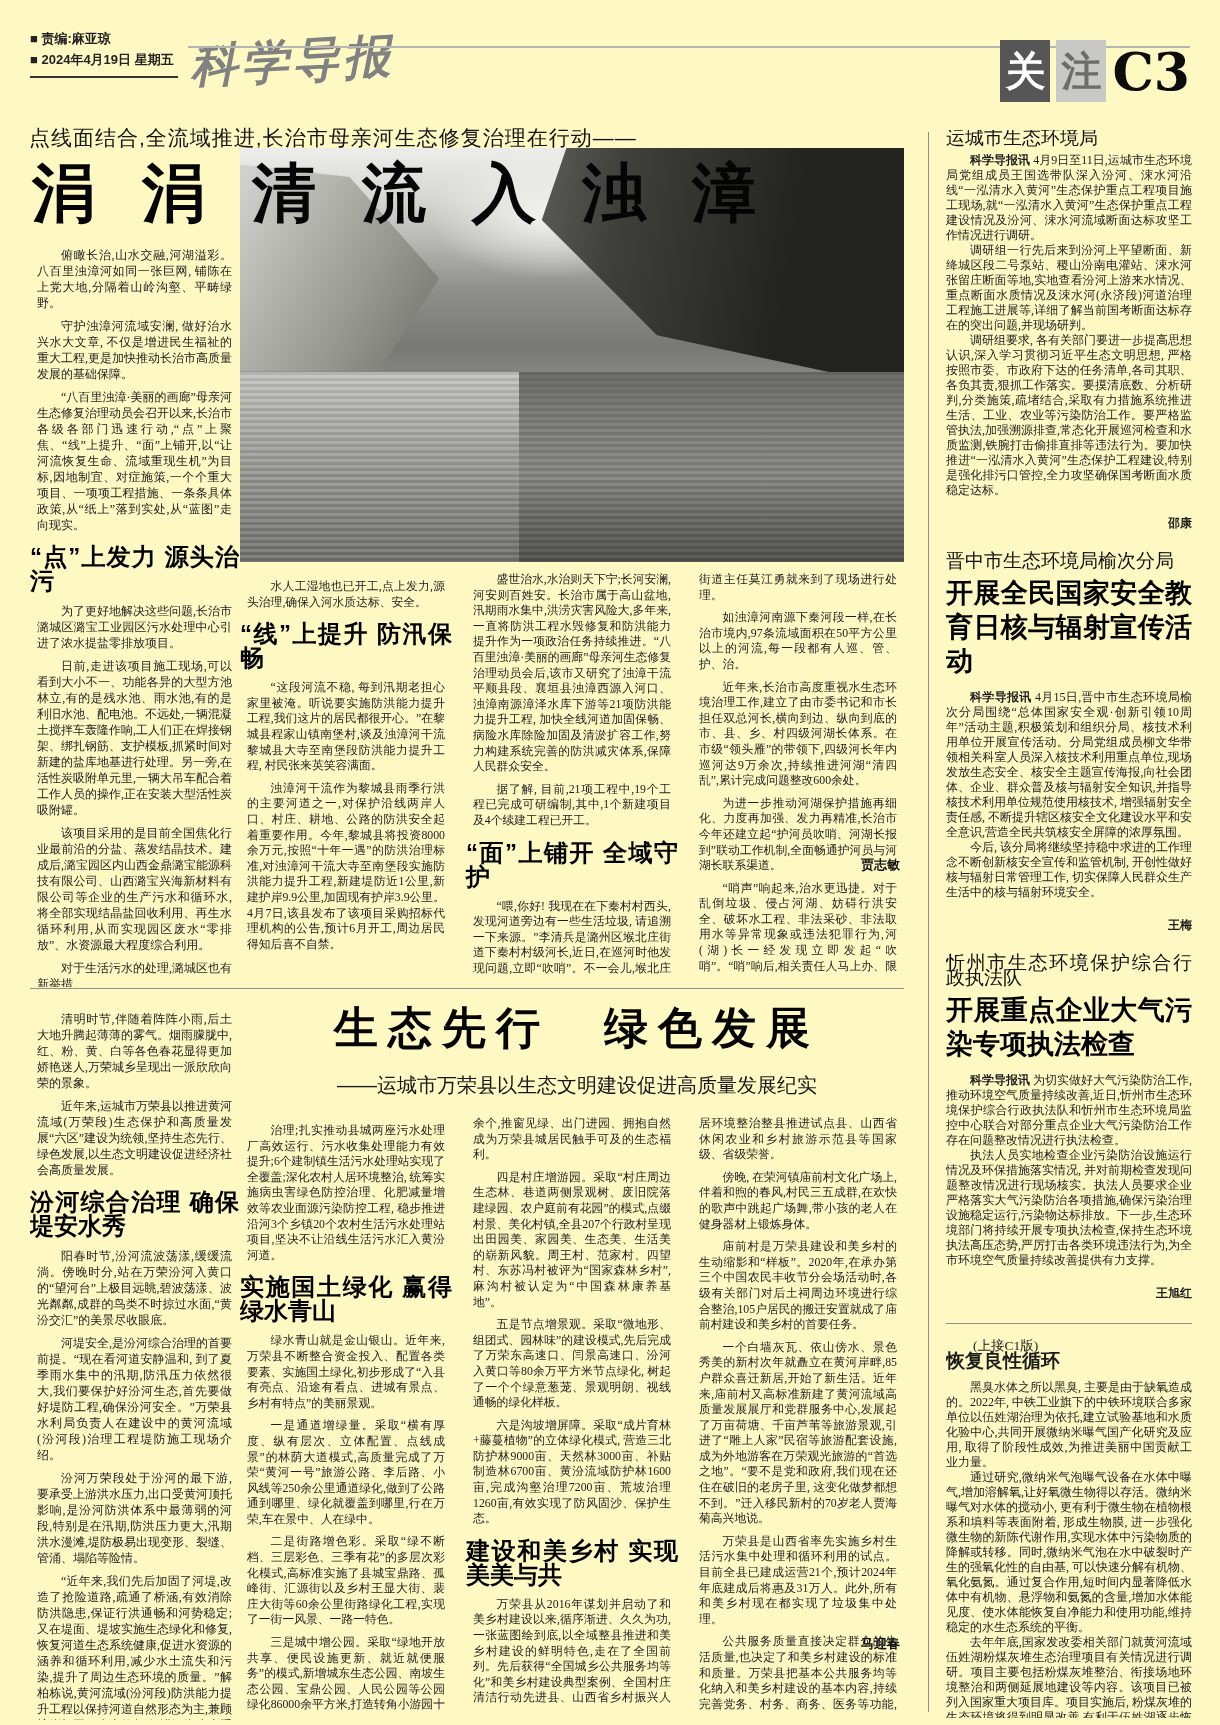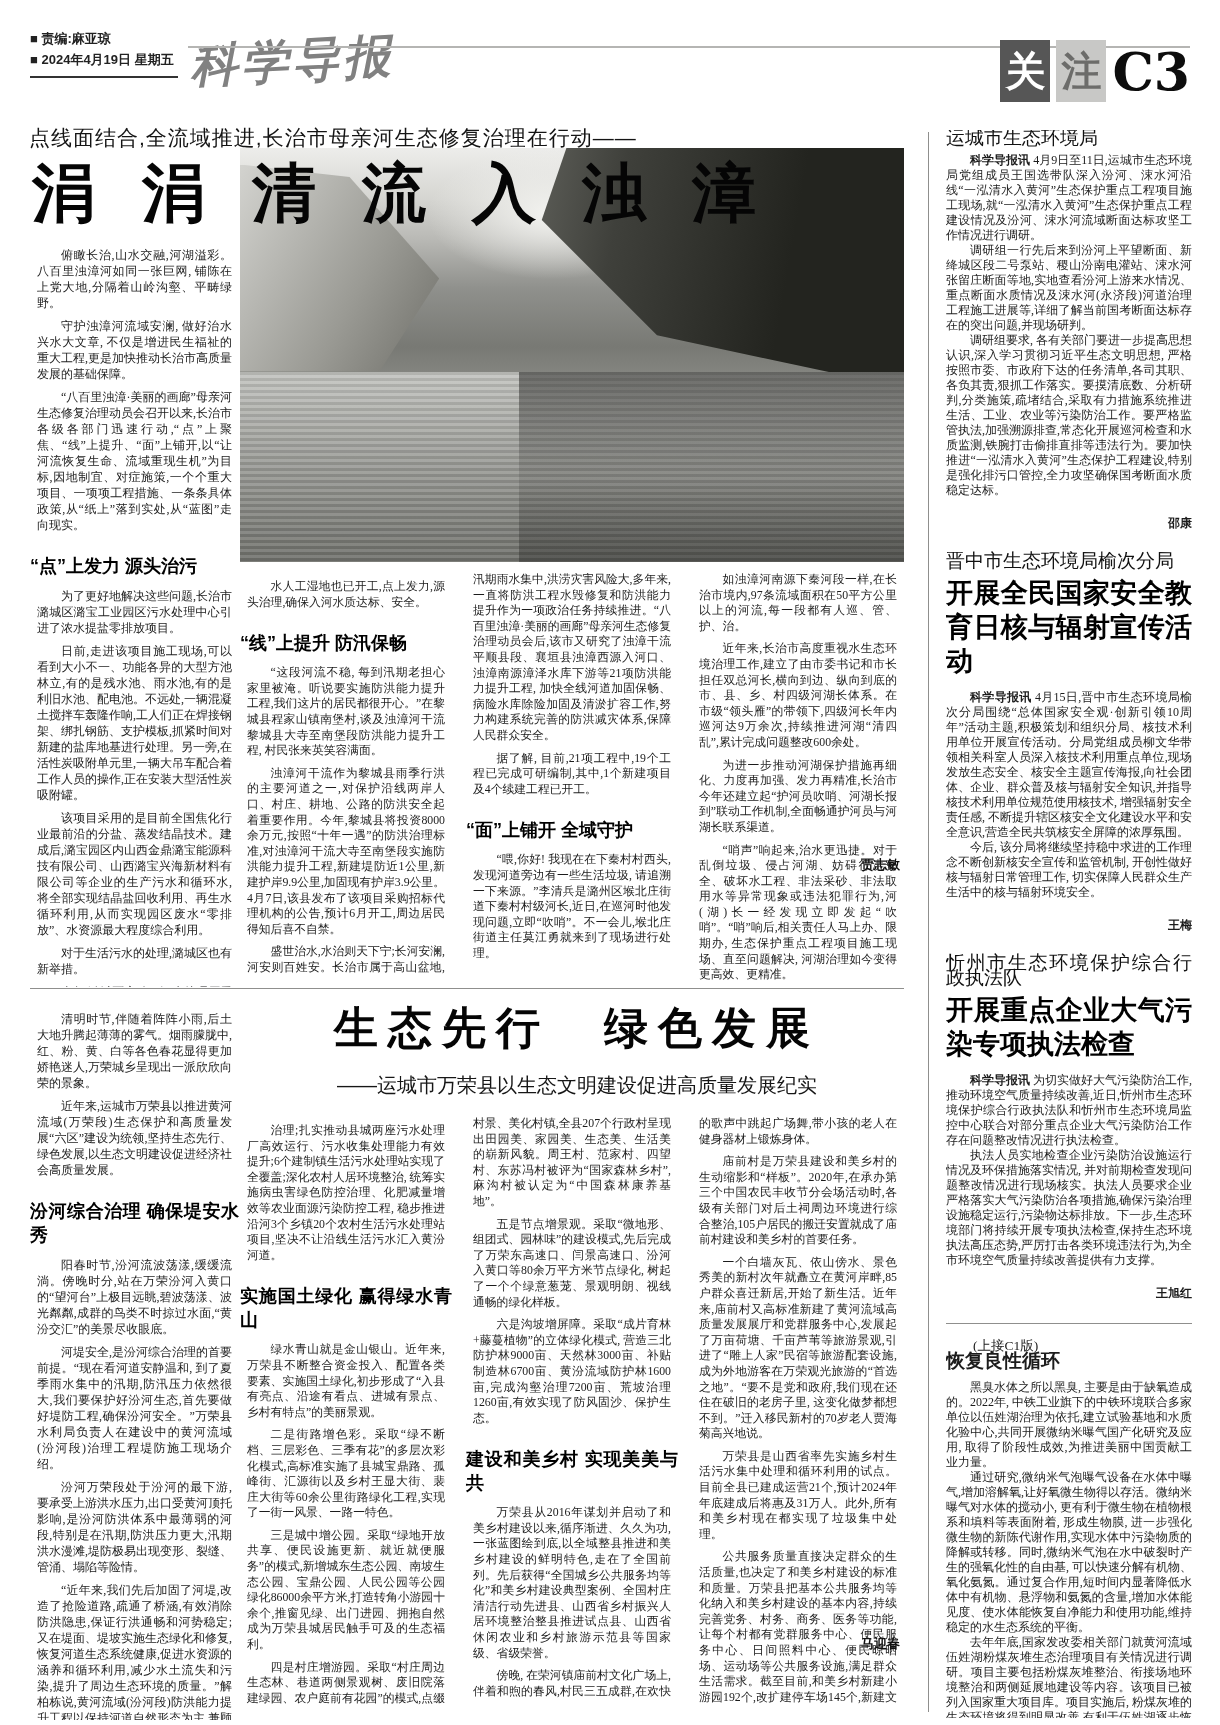--- a/index.html
+++ b/index.html
@@ -1,16 +1,16 @@
 <!DOCTYPE html>
 <html><head>
 <meta charset="utf-8">
 <style>
   html,body{margin:0;padding:0;background:#e9e9e7;}
-  .page{position:relative;width:1220px;height:1725px;margin:0 auto;background:#ffffff;color:#1c1c1c;
+  .page{position:relative;width:1220px;height:1725px;margin:0 auto;background:#fef9c3;color:#1c1c1c;
         font-family:"Liberation Serif","DejaVu Serif",serif;overflow:hidden;}
   
   .hdr-left{position:absolute;left:30px;top:28px;font-family:"Liberation Sans","DejaVu Sans",sans-serif;
             font-size:13px;font-weight:bold;color:#222;line-height:21px;}
   .hdr-rule-small{position:absolute;left:30px;top:76px;width:148px;height:2px;background:#333;}
   .masthead{position:absolute;left:190px;top:30px;font-family:"DejaVu Serif",serif;font-size:47px;
             font-weight:bold;font-style:italic;color:#818181;letter-spacing:4px;transform:rotate(-3deg);}
   .hdr-topline{position:absolute;left:188px;top:46px;width:1002px;height:2px;background:#b5b5b3;}
   .badge-wrap{position:absolute;right:30px;top:40px;display:flex;align-items:flex-end;gap:6px;}
   .badge{width:50px;height:62px;display:flex;align-items:center;justify-content:center;
@@ -36,22 +36,22 @@
   .water{position:absolute;left:0;bottom:0;width:100%;height:46%;
          background:repeating-linear-gradient(180deg,rgba(0,0,0,.08) 0 3px,rgba(255,255,255,.10) 3px 6px),
                     linear-gradient(180deg,#c2c3bf,#6f706b);}
   .refl{position:absolute;right:0;bottom:0;width:58%;height:46%;
         background:linear-gradient(180deg,rgba(35,35,33,.55),rgba(35,35,33,.15) 55%,rgba(35,35,33,.4));}
   .colbox{position:absolute;overflow:hidden;text-align:justify;}
   .colbox p{margin:7px;text-indent:2em;}
   .main-left{left:30px;top:240px;width:209px;height:747px;font-size:12px;line-height:16px;}
   .main-flow{left:240px;top:572px;width:664px;height:414px;font-size:11.8px;line-height:15.6px;
              column-count:3;column-gap:14px;}
-  .subhead{font-family:"Liberation Sans","DejaVu Sans",sans-serif;font-weight:bold;font-size:18px;
-           line-height:24px;margin:21px 0 10px;text-indent:0;color:#000;break-inside:avoid;}
+  .subhead{font-family:"Liberation Sans","DejaVu Sans",sans-serif;font-weight:bold;font-size:24px;
+           line-height:24px;margin:12px 0 10px;text-indent:0;color:#000;break-inside:avoid;}
   .byline-abs{position:absolute;font-weight:bold;font-size:13px;text-align:right;color:#111;}
   .hr-main{position:absolute;left:30px;top:988px;width:874px;height:1px;background:#8f8f8d;}
   
   .feat-head{position:absolute;left:250px;top:1000px;width:654px;text-align:center;}
   .feat-title{font-size:44px;font-weight:bold;color:#050505;letter-spacing:10px;
               font-family:"Liberation Serif","DejaVu Serif",serif;line-height:58px;}
   .feat-sub{font-family:"Liberation Sans","DejaVu Sans",sans-serif;font-size:20px;color:#161616;
             margin-top:14px;}
   .feat-left{left:30px;top:1004px;width:209px;height:716px;font-size:12px;line-height:16px;}
   .feat-flow{left:240px;top:1116px;width:664px;height:604px;font-size:11.8px;line-height:15.6px;
@@ -159,20 +159,21 @@
         <p>汾河万荣段处于汾河的最下游, 要承受上游洪水压力,出口受黄河顶托影响,是汾河防洪体系中最薄弱的河段,特别是在汛期,防洪压力更大,汛期洪水漫滩,堤防极易出现变形、裂缝、管涌、塌陷等险情。</p>
         <p>“近年来,我们先后加固了河堤,改造了抢险道路,疏通了桥涵,有效消除防洪隐患,保证行洪通畅和河势稳定;又在堤面、堤坡实施生态绿化和修复,恢复河道生态系统健康,促进水资源的涵养和循环利用,减少水土流失和污染,提升了周边生态环境的质量。”解柏栋说,黄河流域(汾河段)防洪能力提升工程以保持河道自然形态为主,兼顾护岸加固、生态修复,促进河湖生态系统健康,实现防洪减灾和生态保护“双赢”,使治水从“工程型”向“生态型”转变,从“功能型”向“生态型”转变。</p>
       </div>
   </div>
 
   <div class="colbox feat-flow">
     <p>治理;扎实推动县城两座污水处理厂高效运行、污水收集处理能力有效提升;6个建制镇生活污水处理站实现了全覆盖;深化农村人居环境整治, 统筹实施病虫害绿色防控治理、化肥减量增效等农业面源污染防控工程, 稳步推进沿河3个乡镇20个农村生活污水处理站项目,坚决不让沿线生活污水汇入黄汾河道。</p>
     <div class="subhead">实施国土绿化 赢得绿水青山</div>
     <div>
         <p>绿水青山就是金山银山。近年来,万荣县不断整合资金投入、配置各类要素、实施国土绿化,初步形成了“入县有亮点、沿途有看点、进城有景点、乡村有特点”的美丽景观。</p>
+        <p>一是通道增绿量。采取“横有厚度、纵有层次、立体配置、点线成景”的林荫大道模式,高质量完成了万荣“黄河一号”旅游公路、李后路、小风线等250余公里通道绿化,做到了公路通到哪里、绿化就覆盖到哪里,行在万荣,车在景中、人在绿中。</p>
         <p>二是街路增色彩。采取“绿不断档、三层彩色、三季有花”的多层次彩化模式,高标准实施了县城宝鼎路、孤峰街、汇源街以及乡村王显大街、裴庄大街等60余公里街路绿化工程,实现了一街一风景、一路一特色。</p>
         <p>三是城中增公园。采取“绿地开放共享、便民设施更新、就近就便服务”的模式,新增城东生态公园、南坡生态公园、宝鼎公园、人民公园等公园绿化86000余平方米,打造转角小游园十余个,推窗见绿、出门进园、拥抱自然成为万荣县城居民触手可及的生态福利。</p>
         <p>四是村庄增游园。采取“村庄周边生态林、巷道两侧景观树、废旧院落建绿园、农户庭前有花园”的模式,点缀村景、美化村镇,全县207个行政村呈现出田园美、家园美、生态美、生活美的崭新风貌。周王村、范家村、四望村、东苏冯村被评为“国家森林乡村”,麻沟村被认定为“中国森林康养基地”。</p>
         <p>五是节点增景观。采取“微地形、组团式、园林味”的建设模式,先后完成了万荣东高速口、闫景高速口、汾河入黄口等80余万平方米节点绿化, 树起了一个个绿意葱茏、景观明朗、视线通畅的绿化样板。</p>
         <p>六是沟坡增屏障。采取“成片育林+藤蔓植物”的立体绿化模式, 营造三北防护林9000亩、天然林3000亩、补贴制造林6700亩、黄汾流域防护林1600亩,完成沟壑治理7200亩、荒坡治理1260亩,有效实现了防风固沙、保护生态。</p>
       </div>
     <div class="subhead">建设和美乡村 实现美美与共</div>
     <div>
         <p>万荣县从2016年谋划并启动了和美乡村建设以来,循序渐进、久久为功,一张蓝图绘到底,以全域整县推进和美乡村建设的鲜明特色,走在了全国前列。先后获得“全国城乡公共服务均等化”和美乡村建设典型案例、全国村庄清洁行动先进县、山西省乡村振兴人居环境整治整县推进试点县、山西省休闲农业和乡村旅游示范县等国家级、省级荣誉。</p>
         <p>傍晚, 在荣河镇庙前村文化广场上,伴着和煦的春风,村民三五成群,在欢快的歌声中跳起广场舞,带小孩的老人在健身器材上锻炼身体。</p>

